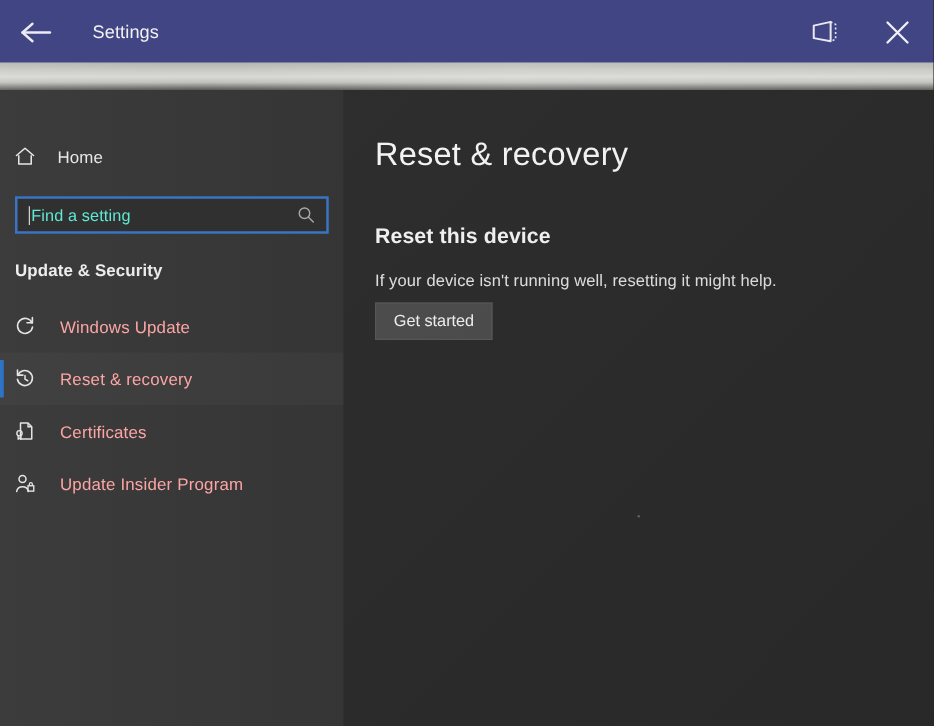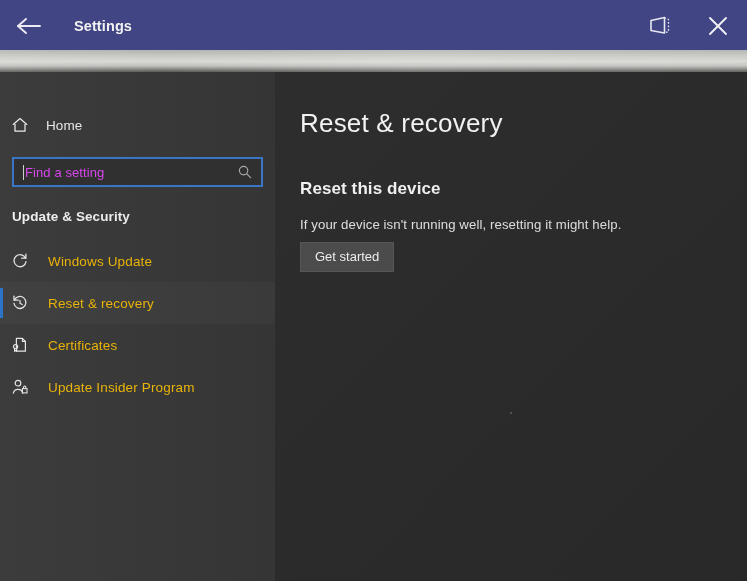--- a/index.html
+++ b/index.html
@@ -24,21 +24,21 @@
     display:flex; align-items:center;
   }
   .tb-back {
     width:58px; height:52px;
     display:flex; align-items:center; justify-content:center;
     cursor:pointer;
   }
   .tb-title {
     color:#f2f2f2;
     font-size:14.5px;
-    font-weight:700;
+    font-weight:400;
     letter-spacing:.1px;
     margin-left:16px;
   }
   .tb-spacer { flex:1; }
   .tb-btn {
     width:58px; height:52px;
     display:flex; align-items:center; justify-content:center;
     cursor:pointer;
   }
   .tb-btn svg, .tb-back svg { display:block; }
@@ -102,21 +102,21 @@
     display:flex; align-items:center;
     padding:0 8px 0 9px;
     cursor:text;
   }
   .caret {
     width:1px; height:15px;
     background:#cfcfcf;
     margin-right:1px;
   }
   .search-ph {
-    color:#d946ef;
+    color:#5eead4;
     font-size:13px;
     letter-spacing:.1px;
     flex:1;
   }
   .search-ic { display:flex; align-items:center; }
 
   .sect-head {
     color:#efefef;
     font-size:13.5px;
     font-weight:700;
@@ -129,21 +129,21 @@
     position:relative;
     display:flex; align-items:center;
     height:42px;
     padding-left:11px;
     cursor:pointer;
   }
   .navitem .ic {
     width:24px; display:flex; align-items:center; justify-content:flex-start;
   }
   .navitem .lbl {
-    color:#eab308; font-size:13.5px; margin-left:13px; letter-spacing:.15px;
+    color:#fca5a5; font-size:13.5px; margin-left:13px; letter-spacing:.15px;
   }
   .navitem.sel:before{
     content:"";
     position:absolute; left:0; top:6px;
     width:3px; height:30px;
     background:#2e74c6;
   }
   .navitem.sel { background:rgba(255,255,255,.028); }
 
   

